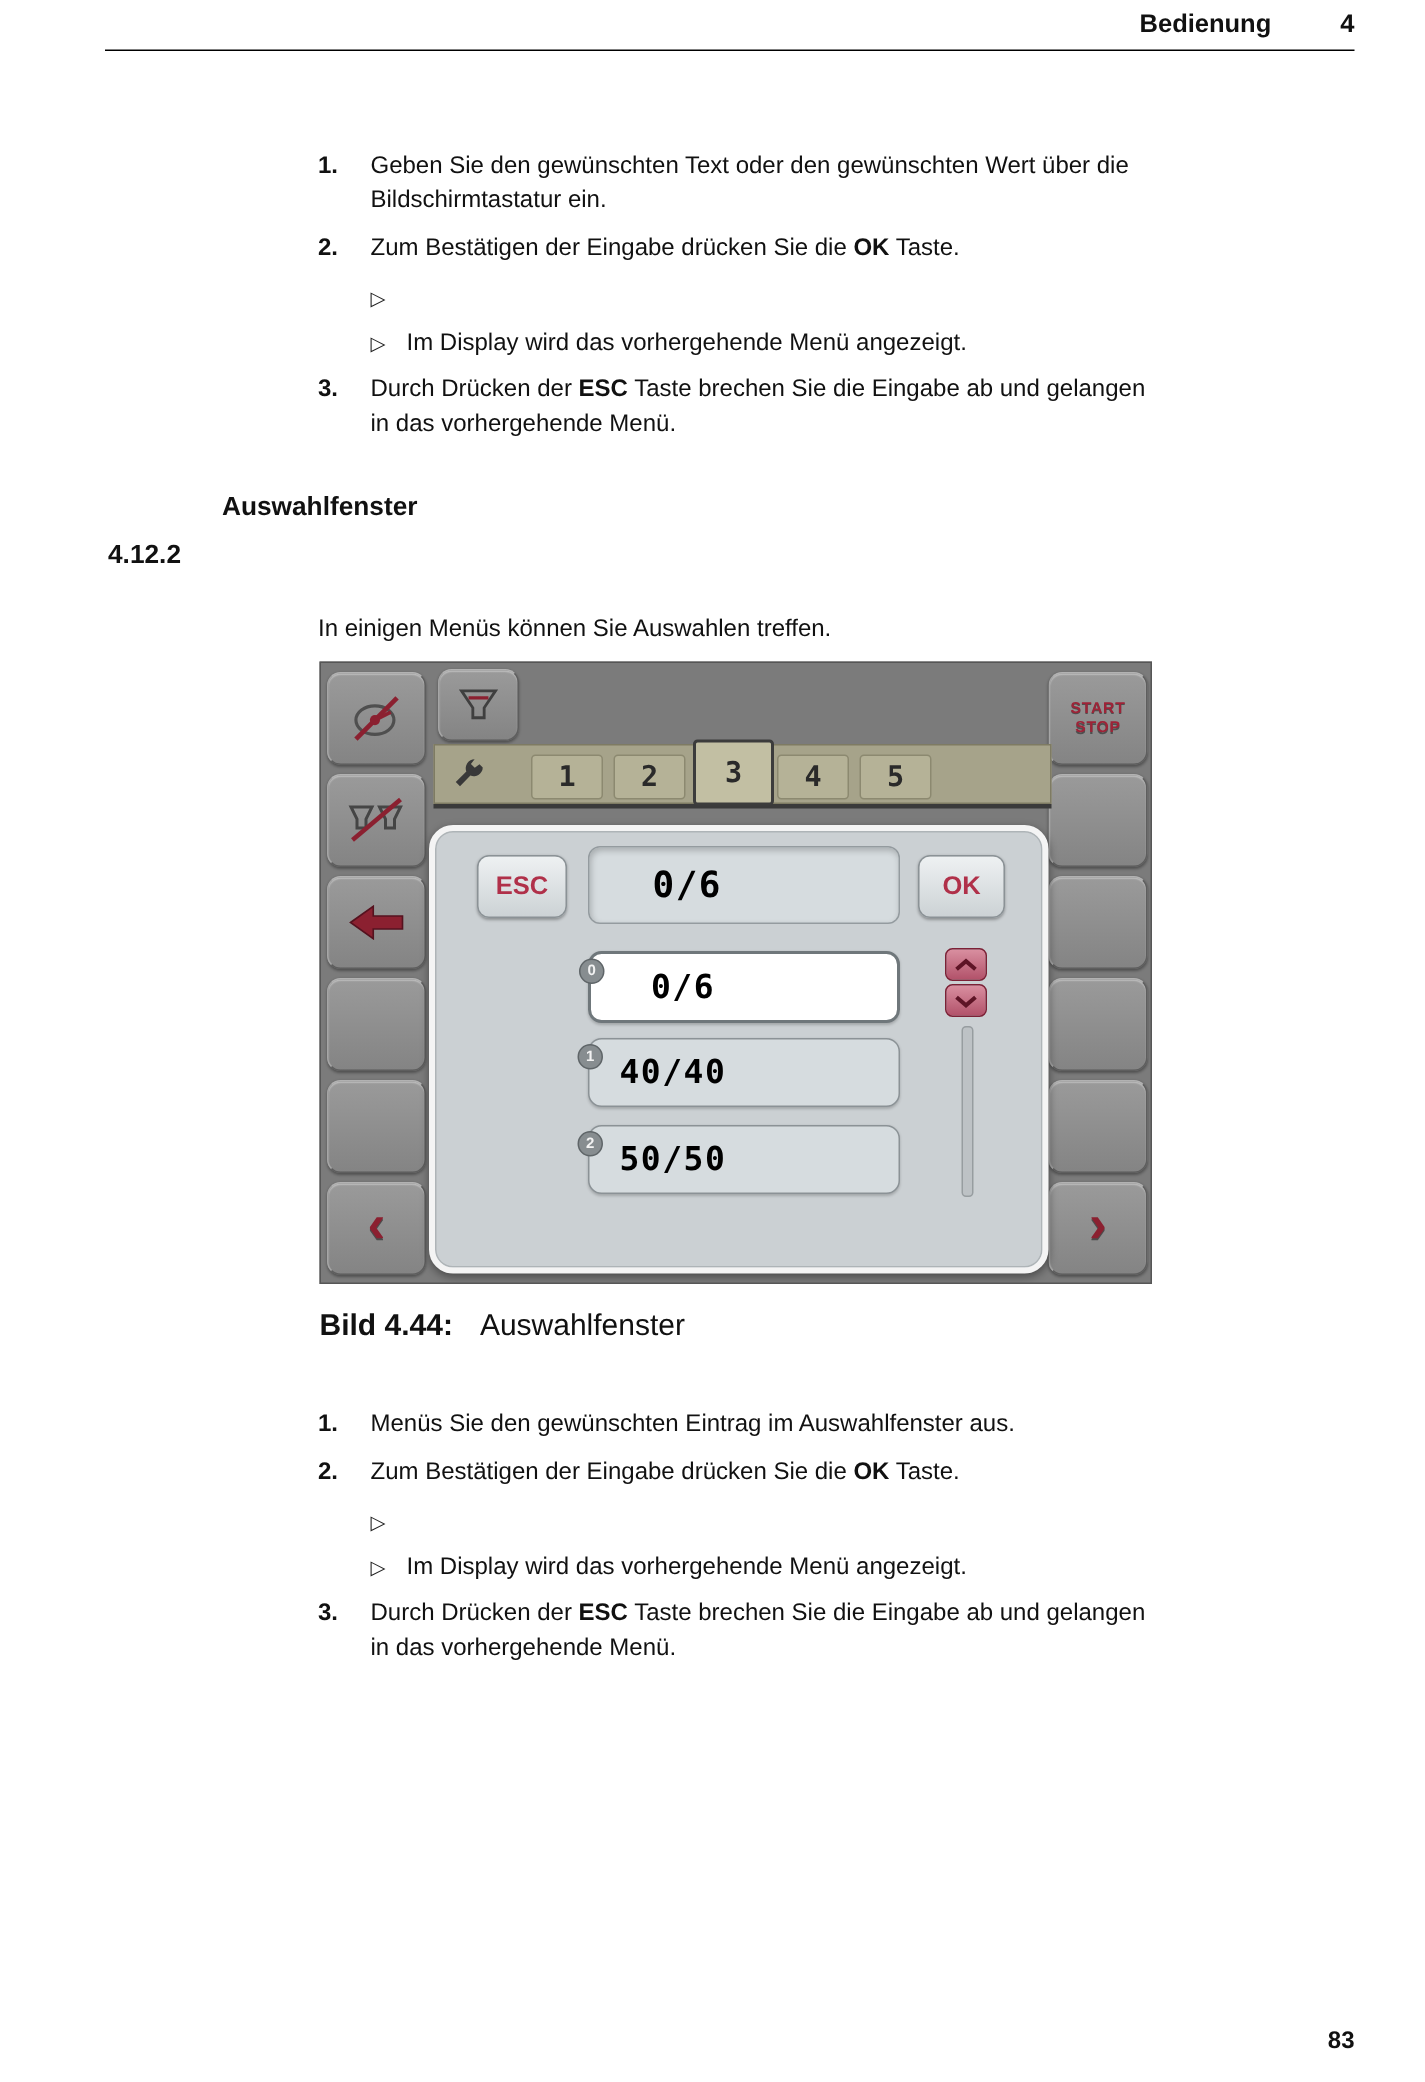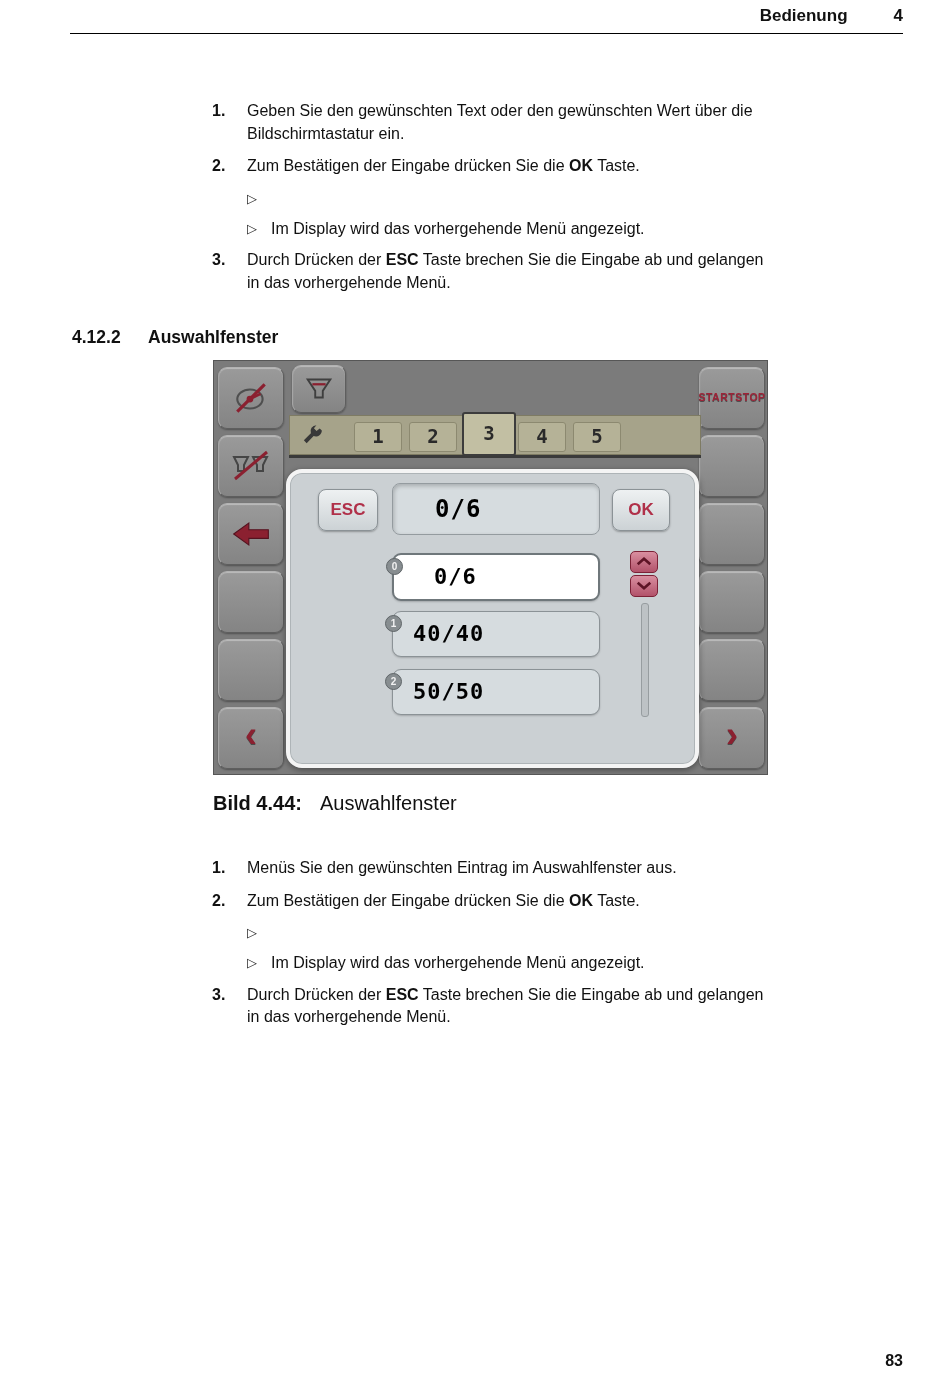--- a/index.html
+++ b/index.html
@@ -19,41 +19,41 @@
   .steps{margin-left:212px;width:585px;}
   .step{display:flex;margin-bottom:10px;}
   .step .num{width:35px;flex:none;font-weight:bold;}
   .step .txt{margin:0;max-width:520px;}
   .sub{display:flex;margin-left:35px;margin-bottom:9px;}
   .sub .marker{width:24px;flex:none;font-size:13px;padding-top:2px;color:#222;}
   .sub .txt{margin:0;max-width:470px;}
   b{font-weight:bold;}
 
   .section-heading{display:flex;margin:30px 0 0 72px;font-weight:bold;font-size:17.5px;}
-  .section-heading .sec-num{width:76px;flex:none;}
+  .section-heading .sec-num{width:76px;flex:none;margin-top:32px;}
   .intro{margin:27px 0 0 212px;}
 
   .caption{display:flex;gap:18px;margin:14px 0 0 213px;font-size:20px;}
   .caption .cap-label{font-weight:bold;}
 
   
   .device{position:relative;margin:10px 0 0 213px;width:555px;height:415px;
           background:#7b7b7b;border:1px solid #565656;box-sizing:border-box;overflow:hidden;}
   .key{position:absolute;background:linear-gradient(#9a9a9a,#848484);
        border:1px solid #5e5e5e;border-top-color:#b2b2b2;border-left-color:#a6a6a6;
        border-radius:9px;box-shadow:inset 0 1px 1px rgba(255,255,255,.35),0 1px 2px rgba(0,0,0,.35);
        display:flex;align-items:center;justify-content:center;box-sizing:border-box;}
   .kL{left:4px;width:66px;}
   .kR{left:485px;width:66px;}
   .r1{top:6px;height:62px}.r2{top:74px;height:62px}.r3{top:142px;height:62px}
   .r4{top:210px;height:62px}.r5{top:278px;height:62px}.r6{top:346px;height:62px}
 
   .chev{font-size:36px;font-weight:bold;color:#8b2030;line-height:1;padding-bottom:6px;
         text-shadow:0 1px 0 #4c4c4c;}
-  .ss{flex-direction:row;gap:0;}
+  .ss{flex-direction:column;gap:0;}
   .ss-line{font-size:10.5px;font-weight:bold;color:#9e2337;letter-spacing:.5px;
            text-shadow:0 1px 0 #4f4f4f;line-height:1.25;}
 
   .topkey{left:78px;top:4px;width:54px;height:48px;}
 
   
   .tabband{position:absolute;left:75px;top:54px;width:412px;height:40px;background:#a6a38a;
            border:1px solid #7e7b63;box-sizing:border-box;}
   .tabband-underline{position:absolute;left:75px;top:94px;width:412px;height:3px;background:#3a3a3a;}
   .tab{position:absolute;top:6px;width:46px;height:28px;background:#b5b297;
@@ -128,20 +128,21 @@
         <span class="num">3.</span>
         <p class="txt"><span>Durch Drücken der </span><b>ESC</b><span> Taste brechen Sie die Eingabe ab und gelangen in das vorhergehende Menü.</span></p>
       </div>
     </div>
 
     <div class="section-heading">
       <span class="sec-num">4.12.2</span>
       <span>Auswahlfenster</span>
     </div>
 
+    <p class="intro">In einigen Menüs können Sie Auswahlen treffen.</p>
 
     <div class="device">
 
       <div class="key kL r1">
         <svg width="38" height="38" viewBox="0 0 36 36">
           <ellipse cx="17" cy="19" rx="12" ry="9" fill="none" stroke="#4f4f4f" stroke-width="2"></ellipse>
           <line x1="5" y1="31" x2="31" y2="5" stroke="#8b2030" stroke-width="3"></line>
           <circle cx="17" cy="19" r="3.2" fill="#8b2030"></circle>
           <line x1="17" y1="19" x2="27" y2="14" stroke="#8b2030" stroke-width="2.4"></line>
         </svg>

